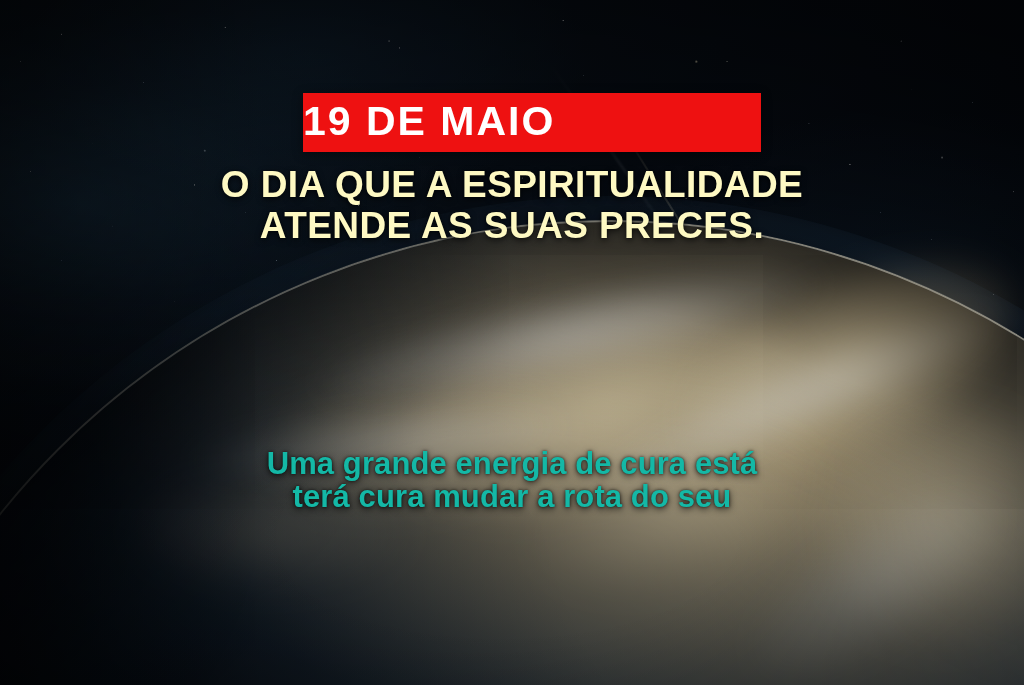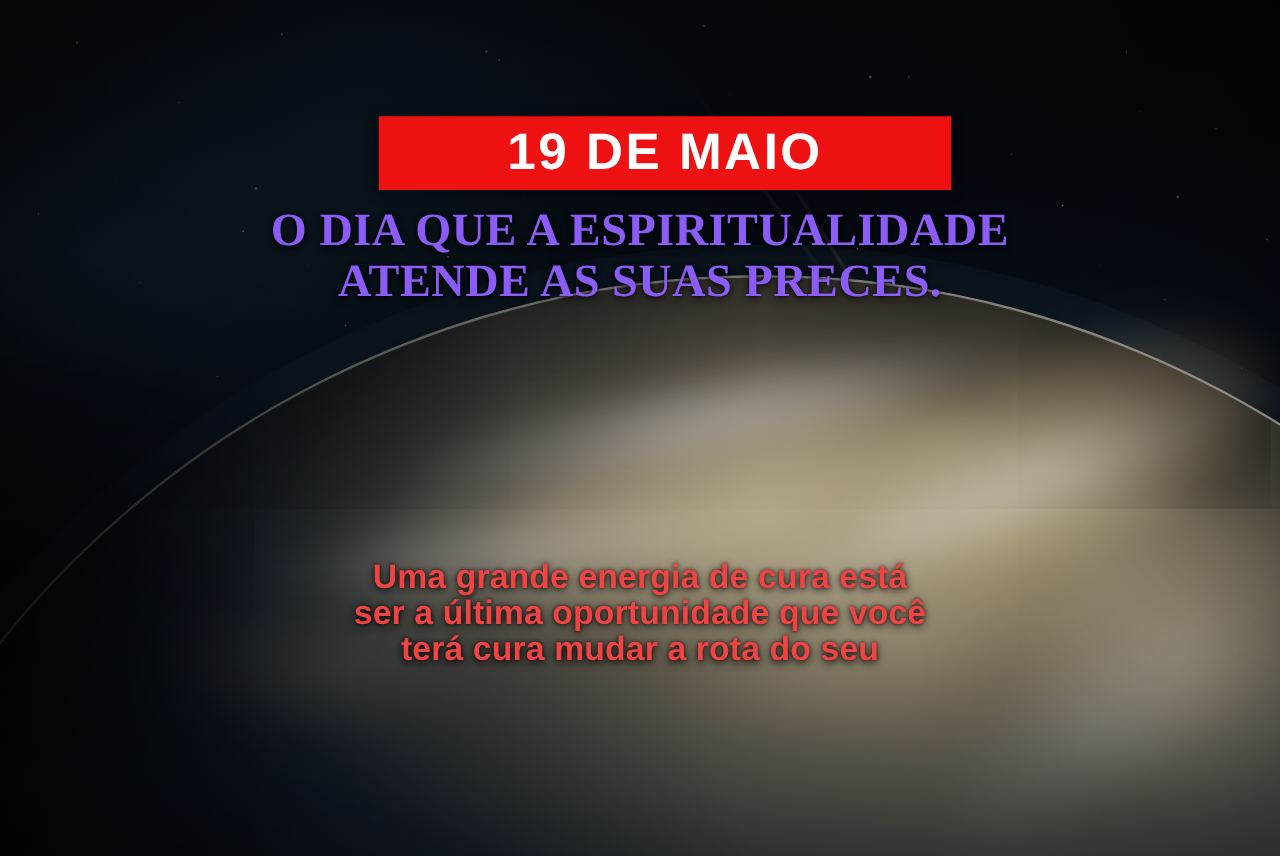--- a/index.html
+++ b/index.html
@@ -198,57 +198,57 @@
 
   
   .content { position:absolute; inset:0; }
 
   
   .date-banner {
     position:absolute;
     left:303px; top:93px;
     width:458px; height:59px;
     background:#EE1111;
-    display:flex; align-items:center; justify-content:center;
+    display:flex; align-items:center; 
     box-shadow:0 2px 10px rgba(0,0,0,.45);
   }
   .date-banner .date-text {
     color:#FFFFFF;
     font-size:41px;
     font-weight:bold;
     letter-spacing:2.0px;
     line-height:1;
     white-space:nowrap;
     font-family:"Liberation Sans", sans-serif;
     transform:translateY(-1px);
   }
 
   
   .headline {
     position:absolute;
     left:0; right:0; top:165px;
     text-align:center;
-    color:#8b5cf6;
+    color:#fef9c3;
     font-size:37px;
     font-weight:bold;
     letter-spacing:.4px;
     line-height:1.10;
     text-shadow:0 2px 6px rgba(0,0,0,.70), 0 0 2px rgba(0,0,0,.55);
     padding:0 40px;
-    font-family:Liberation Serif, serif;
+    font-family:Liberation Sans, sans-serif;
   }
   .headline .hl-line { display:block; }
 
   
   .body-copy {
     position:absolute;
     left:0; right:0; top:447px;
     text-align:center;
-    color:#ef4444;
-    font-size:27px;
+    color:#14b8a6;
+    font-size:31px;
     font-weight:bold;
     line-height:1.075;
     letter-spacing:.1px;
     text-shadow:0 2px 7px rgba(0,0,0,.80), 0 0 3px rgba(0,0,0,.65);
     padding:0 74px;
     font-family:"Liberation Sans", sans-serif;
   }
   .body-copy .bc-line { display:block; }
 
   
@@ -306,19 +306,18 @@
       <span class="date-text">19 DE MAIO</span>
     </div>
 
     <div class="headline">
       <span class="hl-line">O DIA QUE A ESPIRITUALIDADE</span>
       <span class="hl-line">ATENDE AS SUAS PRECES.</span>
     </div>
 
     <div class="body-copy">
       <span class="bc-line">Uma grande energia de cura está</span>
-      <span class="bc-line">ser a última oportunidade que você</span>
       <span class="bc-line">terá cura mudar a rota do seu</span>
     </div>
 
 
   </div>
 </div>
 
 </body></html>

